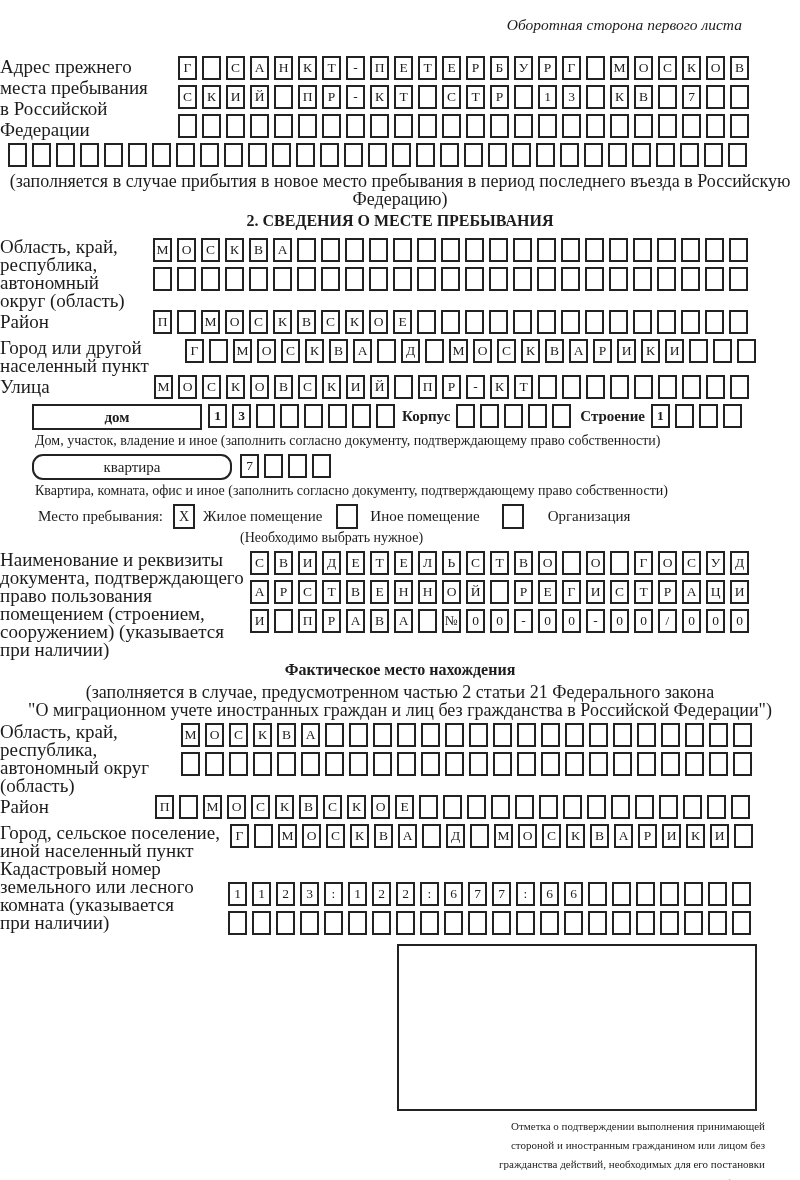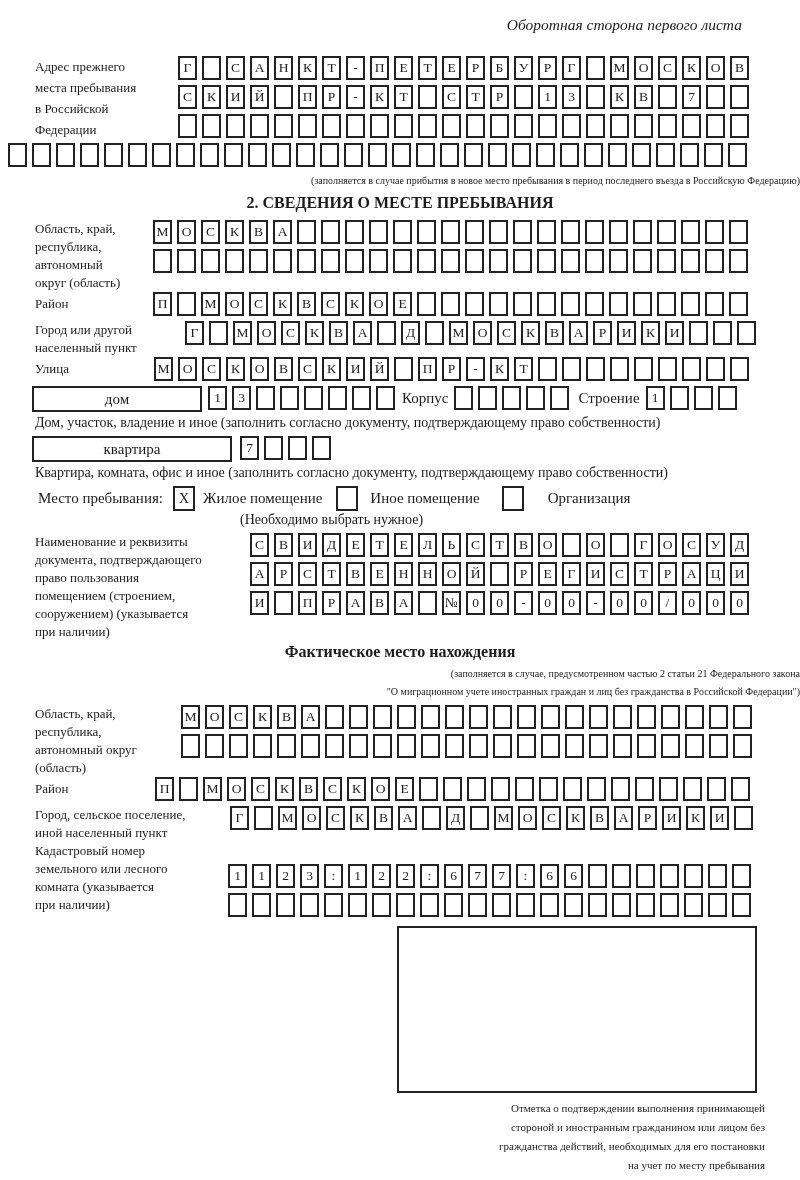--- a/index.html
+++ b/index.html
@@ -3,30 +3,30 @@
 <meta charset="utf-8">
 <style>
   html,body{margin:0;padding:0;background:#ffffff;}
   .page{
     width:800px;height:1180px;overflow:hidden;position:relative;
     background:#ffffff;color:#1c1c1c;
     font-family:"Liberation Serif","DejaVu Serif",serif;
   }
   .hdr{padding-top:16px;padding-right:58px;text-align:right;font-size:15.5px;font-style:italic;}
   .flexrow{display:flex;align-items:flex-start;}
-  .label{font-size:13px;line-height:18px;box-sizing:border-box;padding-left:35px;flex:none;}
+  .label{font-size:19px;line-height:18px;box-sizing:border-box;flex:none;}
   .label .ln{white-space:nowrap;}
   .cellcol{flex:none;}
   .cellrow{display:flex;margin-bottom:5px;}
   .cell{
     width:15px;height:20px;border:2px solid #222;margin-right:5px;flex:none;
     display:flex;align-items:center;justify-content:center;
     font-size:13.5px;line-height:1;
   }
-  .note-c{text-align:right;font-size:10px;line-height:18px;}
+  .note-c{text-align:center;font-size:18px;line-height:18px;}
   .note-l{font-size:14px;line-height:18px;padding-left:35px;margin-bottom:4px;}
   .sect-title{text-align:center;font-weight:bold;font-size:16px;margin:4px 0 8px 0;}
   .widebox{border:2px solid #222;height:22px;display:flex;align-items:center;justify-content:center;font-size:15px;flex:none;box-sizing:content-box;}
   .inline-lbl{font-size:15px;line-height:24px;white-space:nowrap;}
   .chk{width:18px;height:21px;border:2px solid #222;display:flex;align-items:center;justify-content:center;font-size:14px;flex:none;}
   .mt4{margin-top:4px;}
   .caption-box{margin-left:395px;width:370px;text-align:right;font-size:11px;line-height:19px;margin-top:6px;}
   .bigbox{margin-left:397px;width:356px;height:163px;border:2px solid #222;margin-top:4px;}
 </style>
 </head>
@@ -314,21 +314,21 @@
         <div class="cell"></div>
         <div class="cell"></div>
         <div class="cell"></div>
         <div class="cell"></div>
         <div class="cell"></div>
         <div class="cell"></div>
         <div class="cell"></div>
       </div>
   </div>
 
-  <div class="flexrow" style="margin-left:32px;margin-bottom:2px;">
+  <div class="flexrow" style="margin-left:32px;margin-bottom:2px;font-weight:bold;">
     <div class="widebox" style="width:166px;margin-right:6px;">дом</div>
     <div class="cellrow" style="margin-bottom:0;">
         <div class="cell">1</div>
         <div class="cell">3</div>
         <div class="cell"></div>
         <div class="cell"></div>
         <div class="cell"></div>
         <div class="cell"></div>
         <div class="cell"></div>
         <div class="cell"></div>
@@ -345,21 +345,21 @@
     <div class="cellrow" style="margin-bottom:0;">
         <div class="cell">1</div>
         <div class="cell"></div>
         <div class="cell"></div>
         <div class="cell"></div>
       </div>
   </div>
   <div class="note-l">Дом, участок, владение и иное (заполнить согласно документу, подтверждающему право собственности)</div>
 
   <div class="flexrow" style="margin-left:32px;margin-bottom:2px;">
-    <div class="widebox" style="width:196px;margin-right:8px;">квартира</div>
+    <div class="widebox" style="width:196px;margin-right:8px;border-radius:11px;">квартира</div>
     <div class="cellrow" style="margin-bottom:0;">
         <div class="cell">7</div>
         <div class="cell"></div>
         <div class="cell"></div>
         <div class="cell"></div>
       </div>
   </div>
   <div class="note-l">Квартира, комната, офис и иное (заполнить согласно документу, подтверждающему право собственности)</div>
 
   <div class="flexrow" style="margin-left:38px;align-items:flex-start;">

